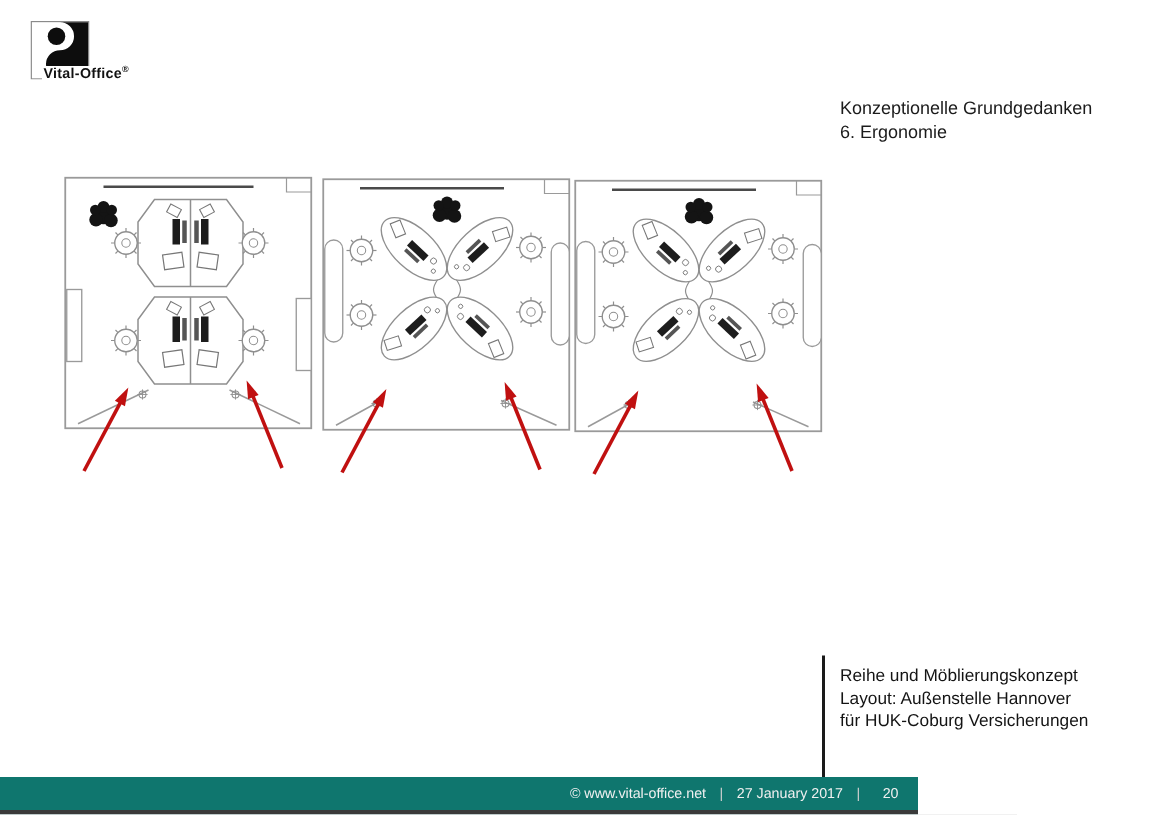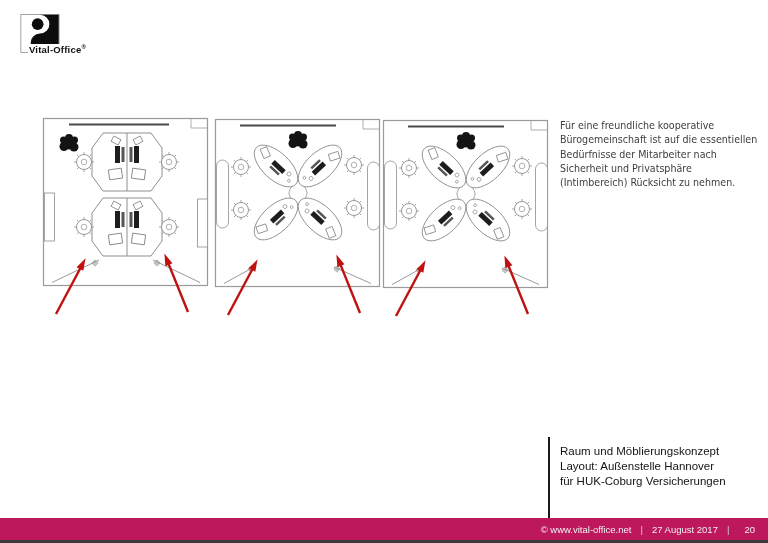--- a/index.html
+++ b/index.html
@@ -34,22 +34,22 @@
   .project-block { position: absolute; left: 560px; top: 444px; width: 205px; }
   .project-block div { font-size: 11.5px; line-height: 15.2px; color: #141414; }
   .project-divider {
     position: absolute; left: 548px; top: 437px; width: 2px; height: 82px;
     background: #1a1a1a;
   }
   
   .plan { position: absolute; }
   
   .footer {
-    position: absolute; left: 0; bottom: 0; width: 768px; height: 25px;
-    background: #be185d;
+    position: absolute; left: 0; bottom: 0; width: 612px; height: 25px;
+    background: #0f766e;
     border-bottom: 3px solid #3a3a3a;
     display: flex; align-items: center; justify-content: flex-end;
     padding-right: 13px;
     color: #f0f0f0; font-size: 9.5px;
   }
   .footer .sep { margin: 0 9px; color: #cfcfcf; }
   .footer .page-num { margin-left: 6px; }
   .hidden-defs { position: absolute; width: 0; height: 0; overflow: hidden; }
 </style>
 </head>
@@ -174,33 +174,36 @@
   <svg class="plan" style="left:42px; top:117px" width="168" height="200">
     <use href="#sym-linear"></use>
   </svg>
   <svg class="plan" style="left:214px; top:118px" width="168" height="200">
     <use href="#sym-organic"></use>
   </svg>
   <svg class="plan" style="left:382px; top:119px" width="168" height="200">
     <use href="#sym-organic"></use>
   </svg>
 
+  <div class="right-col">
+    <div class="heading">Konzeptionelle Grundgedanken</div>
+    <div class="heading">6. Ergonomie</div>
+  </div>
 
   <div class="body-copy">
-    <p>Für eine freundliche kooperative Bürogemeinschaft ist auf die essentiellen Bedürfnisse der Mitarbeiter nach Sicherheit und Privatsphäre (Intimbereich) Rücksicht zu nehmen.</p>
   </div>
 
   <div class="project-divider"></div>
   <div class="project-block">
-    <div>Raum und Möblierungskonzept</div>
+    <div>Reihe und Möblierungskonzept</div>
     <div>Layout: Außenstelle Hannover</div>
     <div>für HUK-Coburg Versicherungen</div>
   </div>
 
   <div class="footer">
     <span>©  www.vital-office.net</span>
     <span class="sep">|</span>
-    <span>27 August 2017</span>
+    <span>27 January 2017</span>
     <span class="sep">|</span>
     <span class="page-num">20</span>
   </div>
 
 </div>
 
 </body></html>

